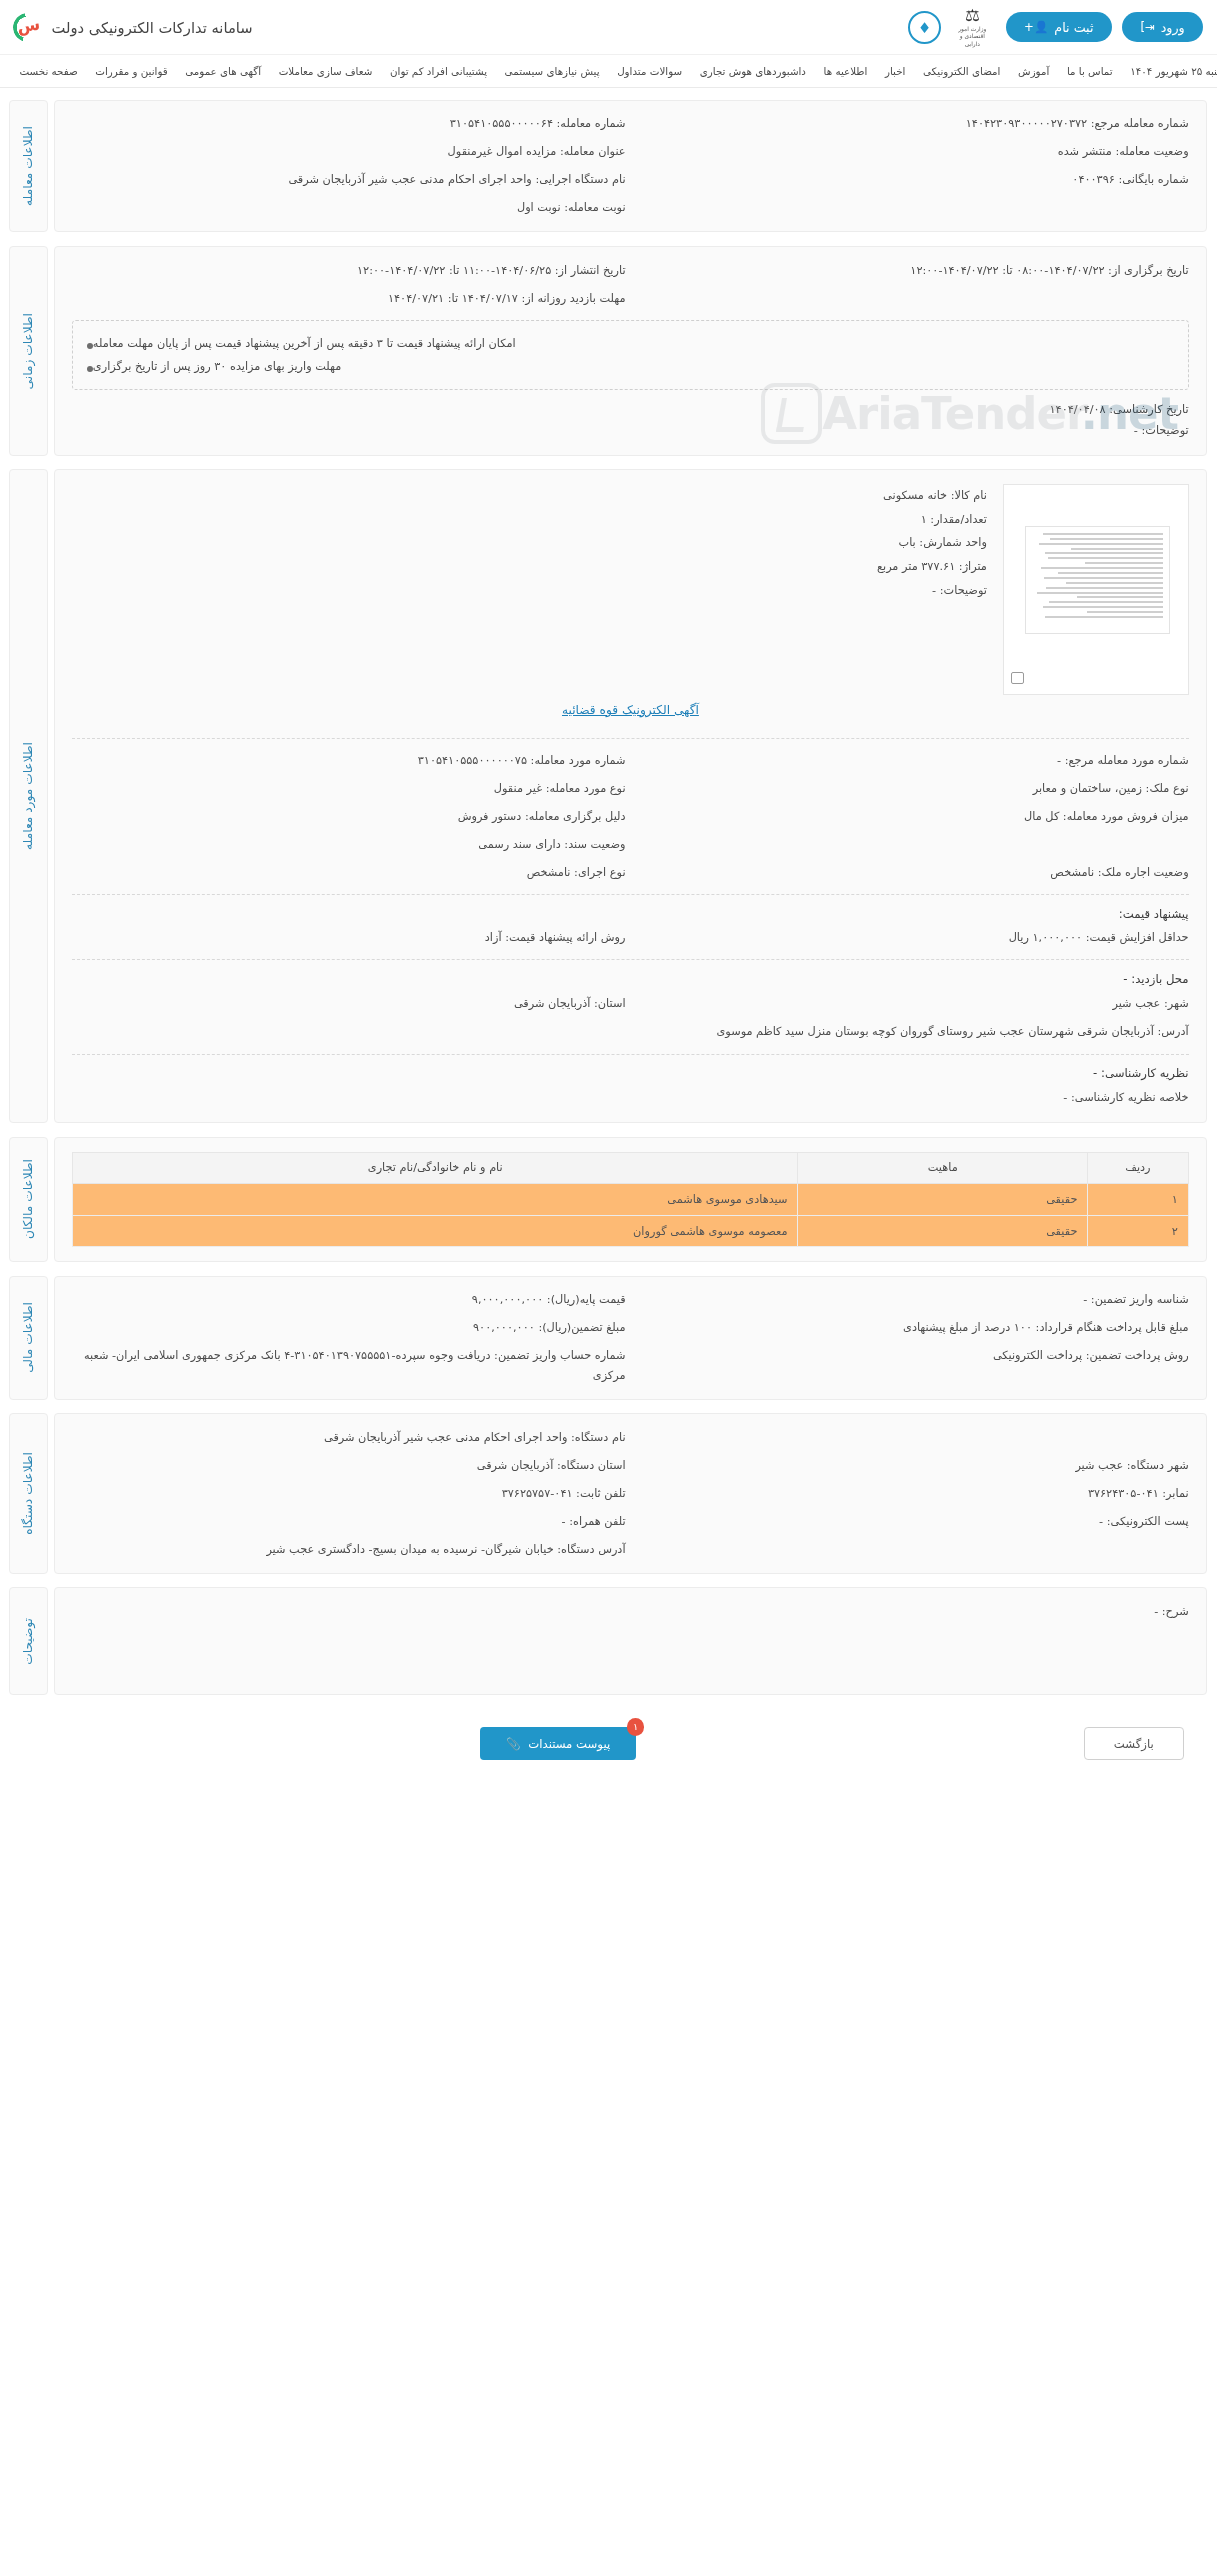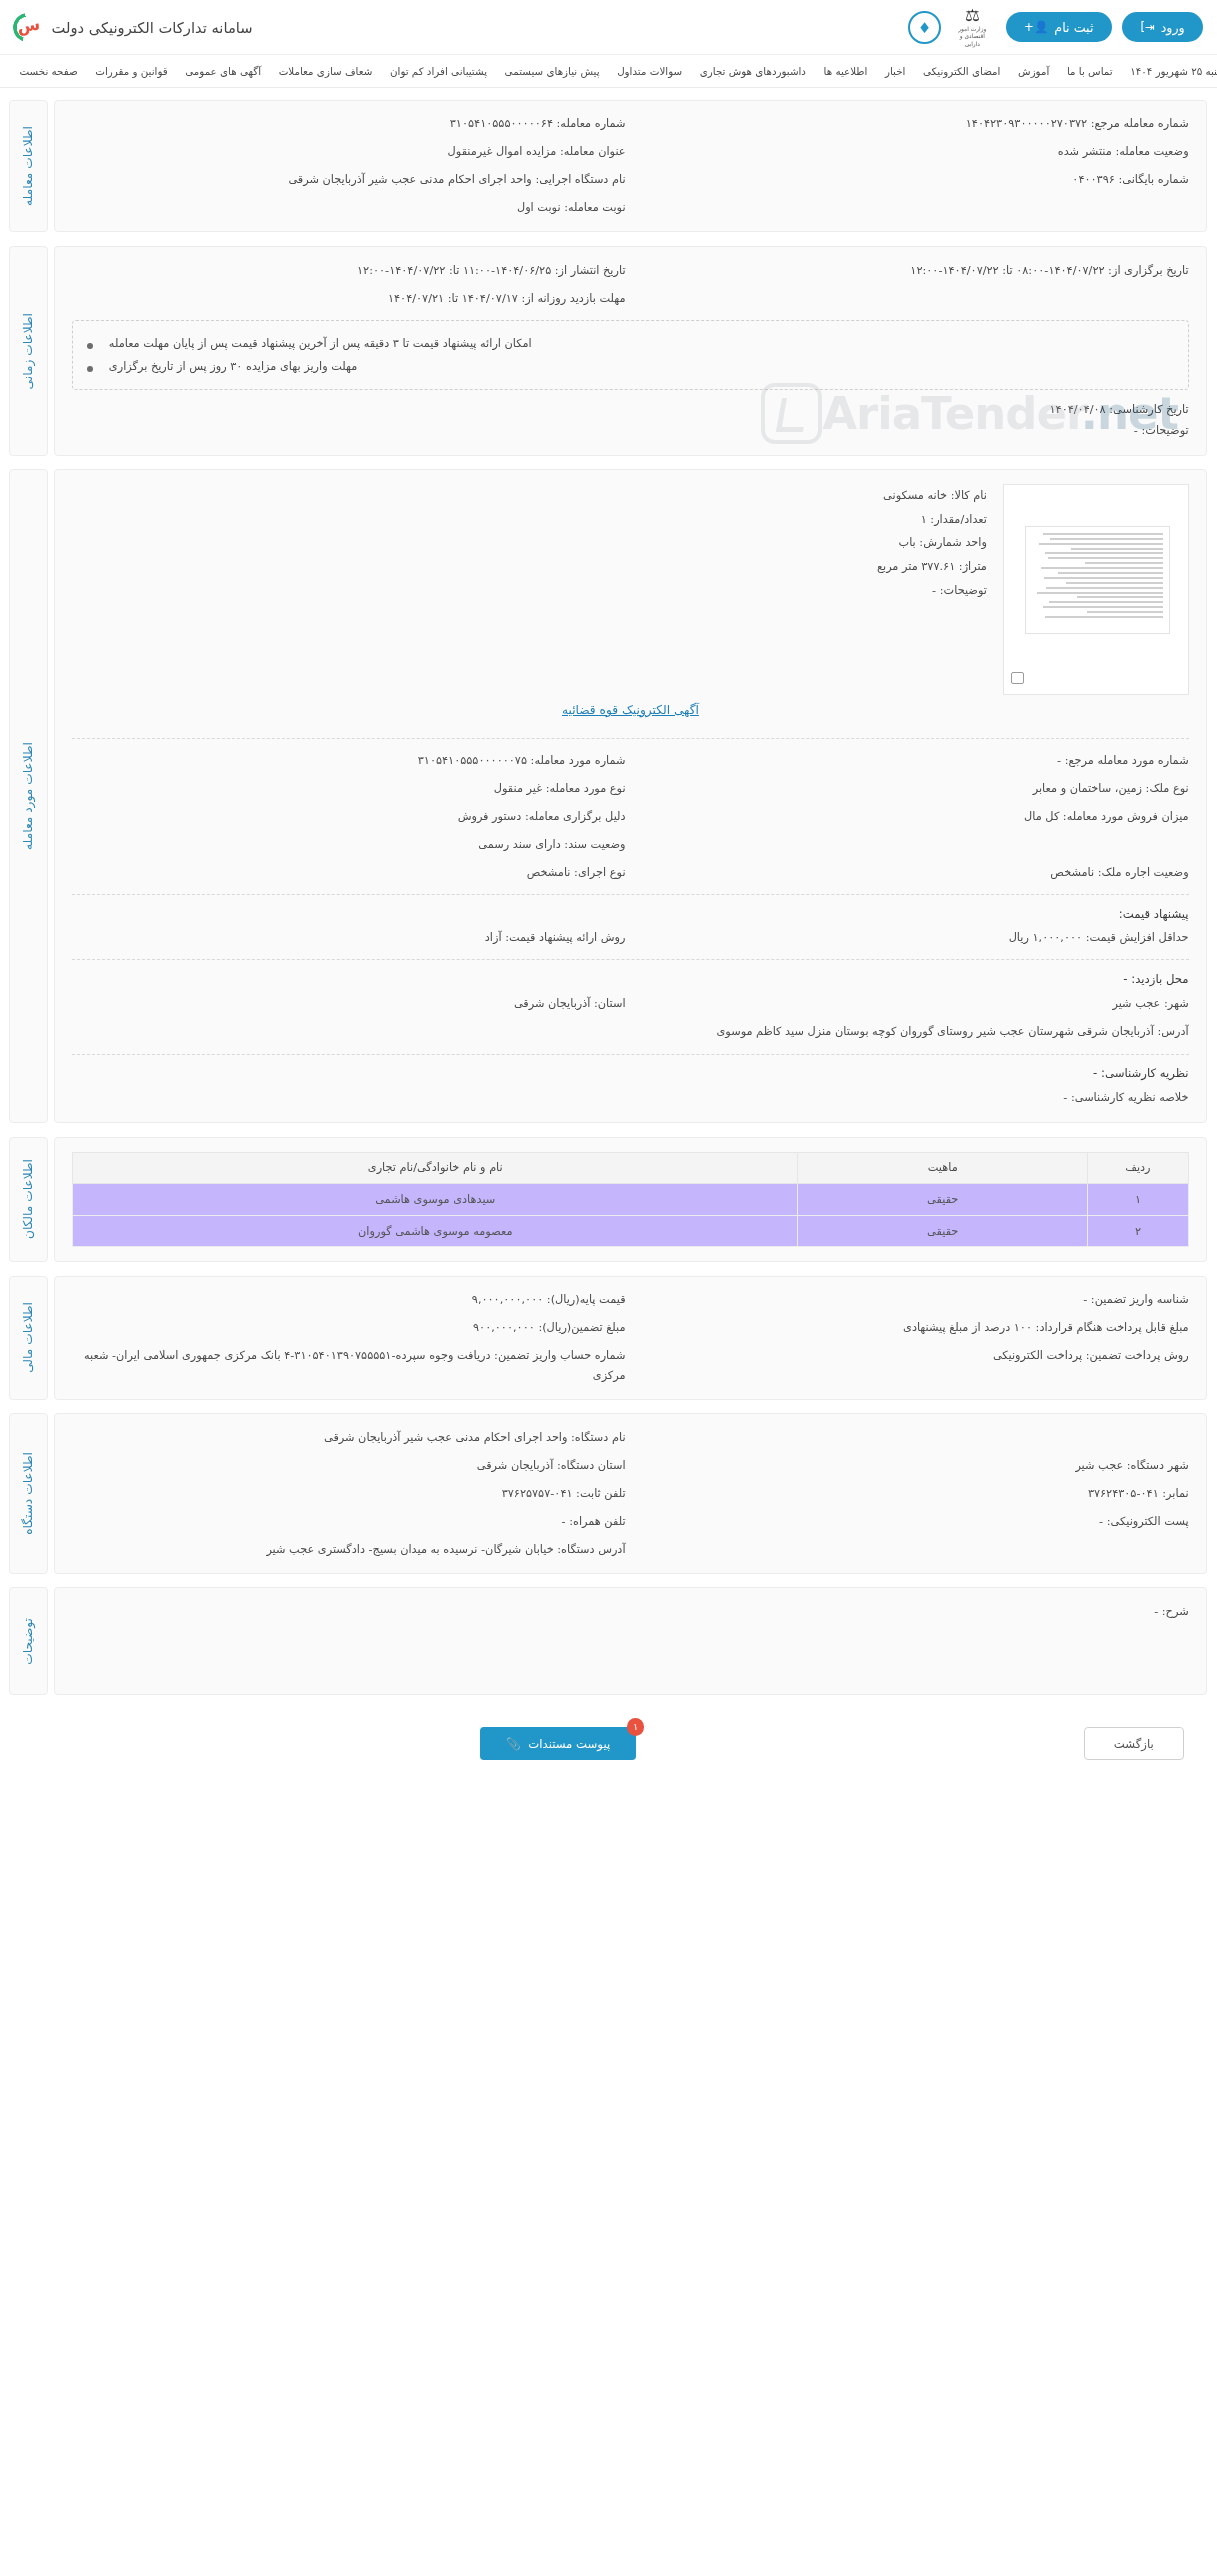--- a/index.html
+++ b/index.html
@@ -182,21 +182,21 @@
     border: 1px dashed #cfcfcf;
     border-radius: 3.9px;
     padding: 11.7px 13.7px;
     margin: 11.7px 0 9.8px 0;
     background: #fafafa;
   }
   .notice .li {
     display: flex;
     flex-direction: row-reverse;
     align-items: flex-start;
-    gap: 16px;
+    gap: 0;
     font-size: 11.3px;
     color: #4b4b4b;
     padding: 4.9px 0;
   }
   .notice .dot {
     width: 5.9px; height: 5.9px; border-radius: 50%;
     background: #6d6d6d; margin-top: 5.9px; flex: 0 0 auto;
   }
 
   
@@ -308,23 +308,23 @@
     background: #f4f4f4;
     color: #4a4a4a;
     font-weight: normal;
     padding: 8.8px 9.8px;
     border: 1px solid #e6e6e6;
     text-align: center;
   }
   table.owners td {
     padding: 8.8px 9.8px;
     border: 1px solid #ececec;
-    text-align: center;
+    text-align: right;
     color: #555;
-    background: #c4b5fd;
+    background: #fdba74;
   }
 
   
   .footer {
     display: flex;
     flex-direction: row-reverse;
     align-items: center;
     justify-content: space-between;
     padding: 17.6px 23.5px 25.5px 23.5px;
   }

